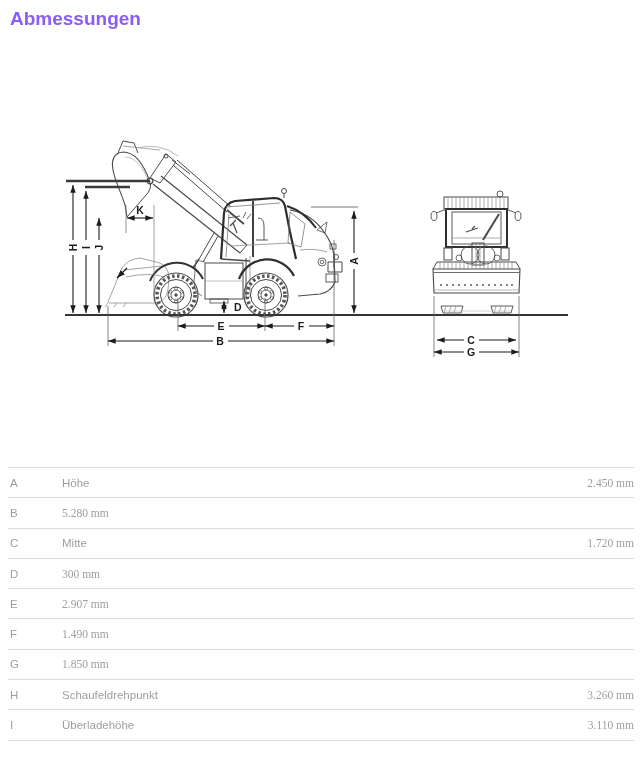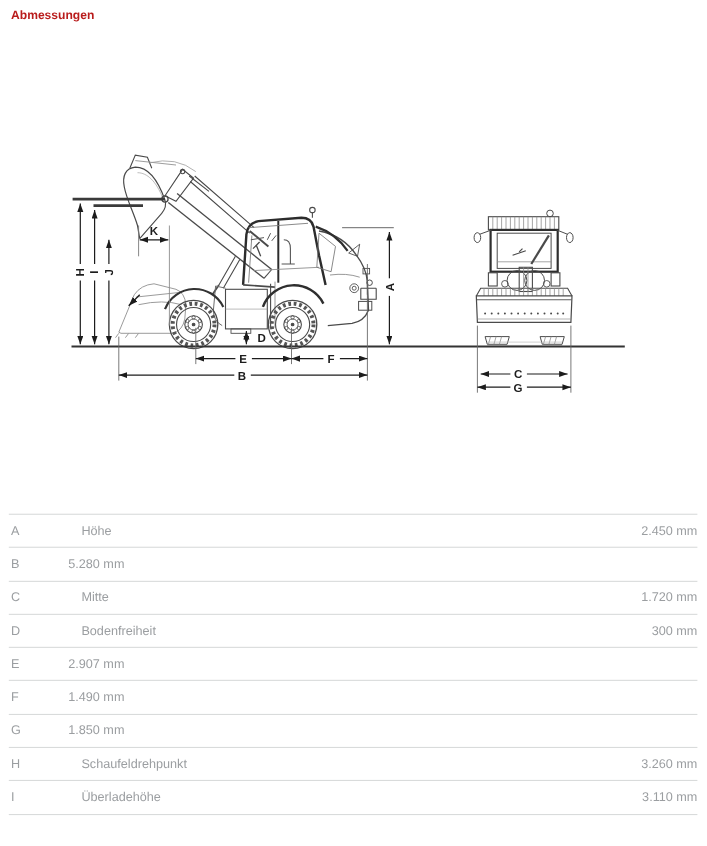--- a/index.html
+++ b/index.html
@@ -1,27 +1,27 @@
 <!DOCTYPE html>
 <html><head>
 <meta charset="utf-8">
 <style>
   html,body{margin:0;padding:0;background:#fff;}
   #page{position:relative;width:643px;height:769px;background:#fff;
         font-family:"Liberation Sans", sans-serif;overflow:hidden;}
-  #title{position:absolute;top:8px;left:10px;font-size:11px;font-weight:bold;color:#b91c1c;}
+  #title{position:absolute;top:8px;left:10px;font-size:19px;font-weight:bold;color:#8b5cf6;}
   #diagram{position:absolute;top:36px;left:0;}
   
   #spec-table{position:absolute;top:467px;left:8px;width:626px;}
   .row{display:flex;align-items:center;height:29.3px;border-top:1px solid #d9dbdb;
        font-size:11.5px;color:#9b9ea1;}
   .row:last-child{border-bottom:1px solid #d9dbdb;}
   .col-letter{width:52px;padding-left:2px;flex:0 0 auto;}
-  .col-label{flex:1 1 auto;margin-left:12px;}
-  .col-value{flex:0 0 auto;text-align:right;}
+  .col-label{flex:1 1 auto;}
+  .col-value{flex:0 0 auto;text-align:right;font-family:Liberation Serif, serif;}
   svg text{font-family:"Liberation Sans", sans-serif;font-size:10.5px;fill:#1c1c1c;font-weight:600;}
 </style>
 </head>
 <body>
 
 <div id="page">
 
   <div id="title">Abmessungen</div>
 
   <svg id="diagram" width="643" height="425" viewBox="0 36 643 425">
@@ -260,21 +260,20 @@
       <span class="col-letter">B</span>
       <span class="col-value">5.280 mm</span>
     </div>
     <div class="row">
       <span class="col-letter">C</span>
       <span class="col-label">Mitte</span>
       <span class="col-value">1.720 mm</span>
     </div>
     <div class="row">
       <span class="col-letter">D</span>
-      <span class="col-label">Bodenfreiheit</span>
       <span class="col-value">300 mm</span>
     </div>
     <div class="row">
       <span class="col-letter">E</span>
       <span class="col-value">2.907 mm</span>
     </div>
     <div class="row">
       <span class="col-letter">F</span>
       <span class="col-value">1.490 mm</span>
     </div>

